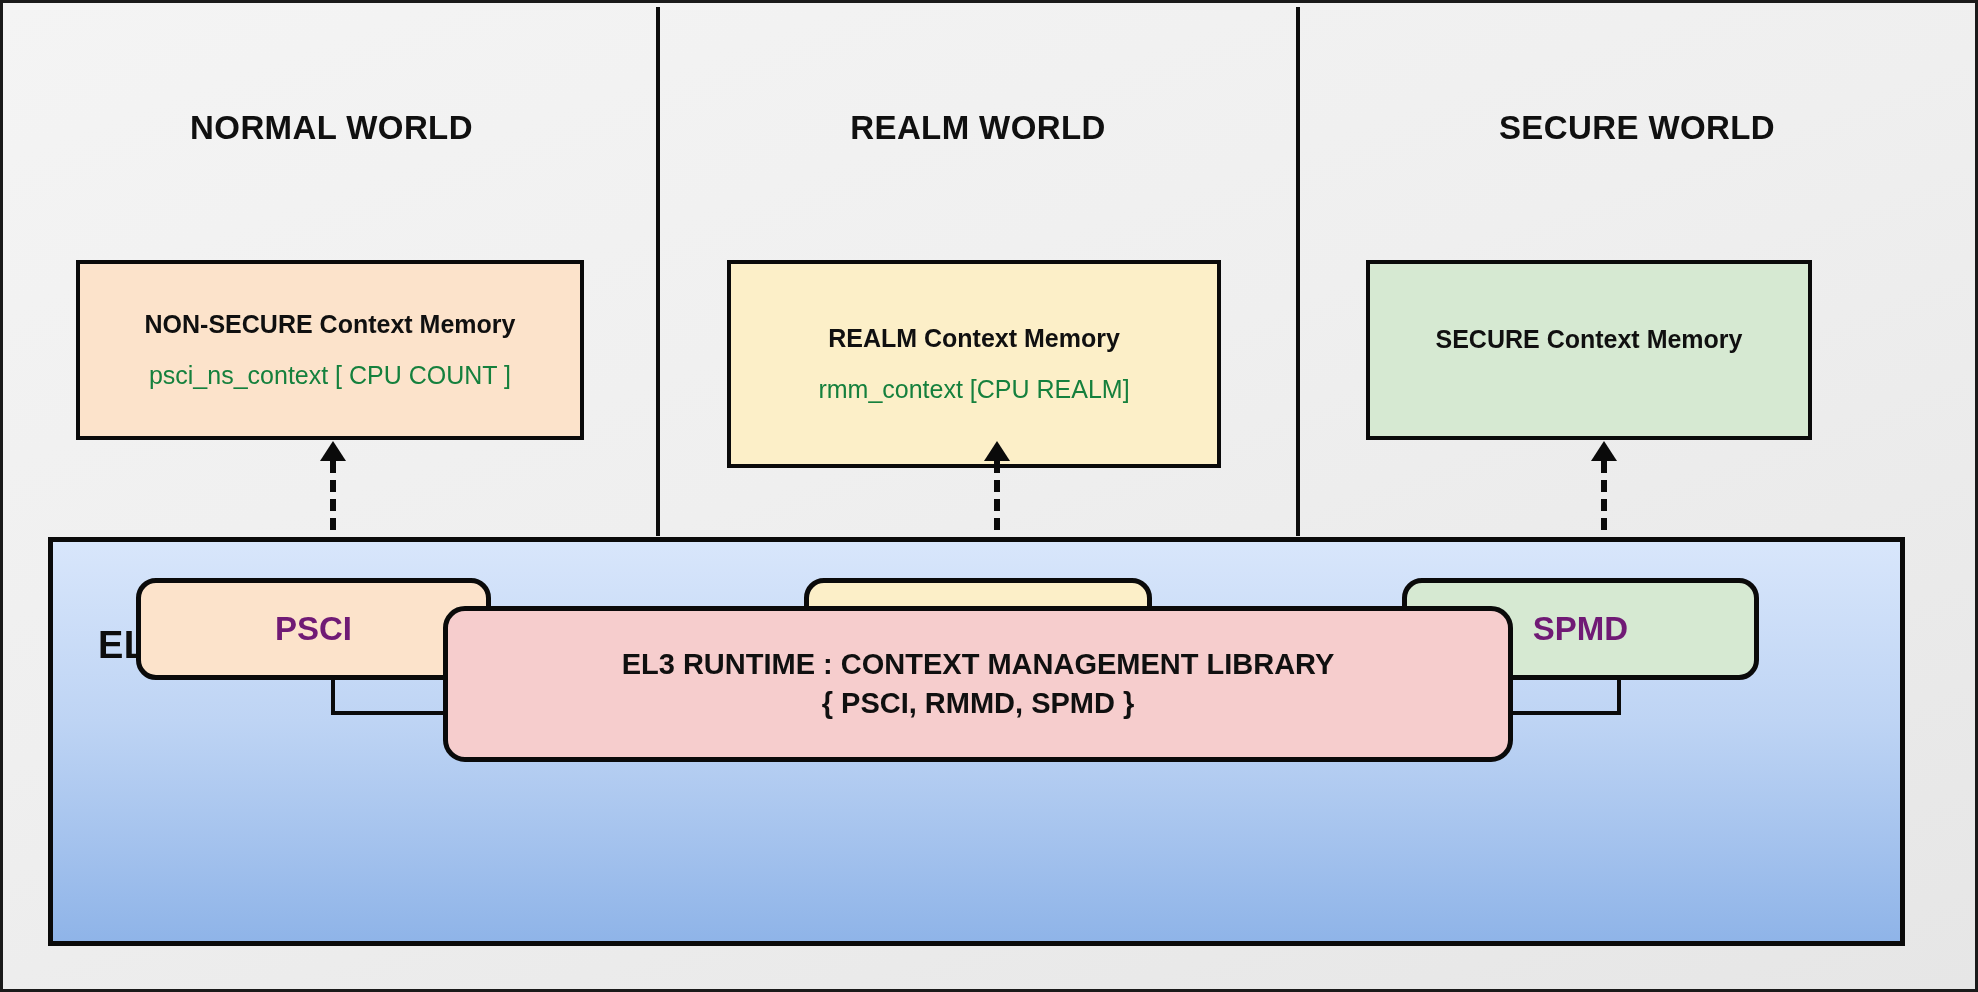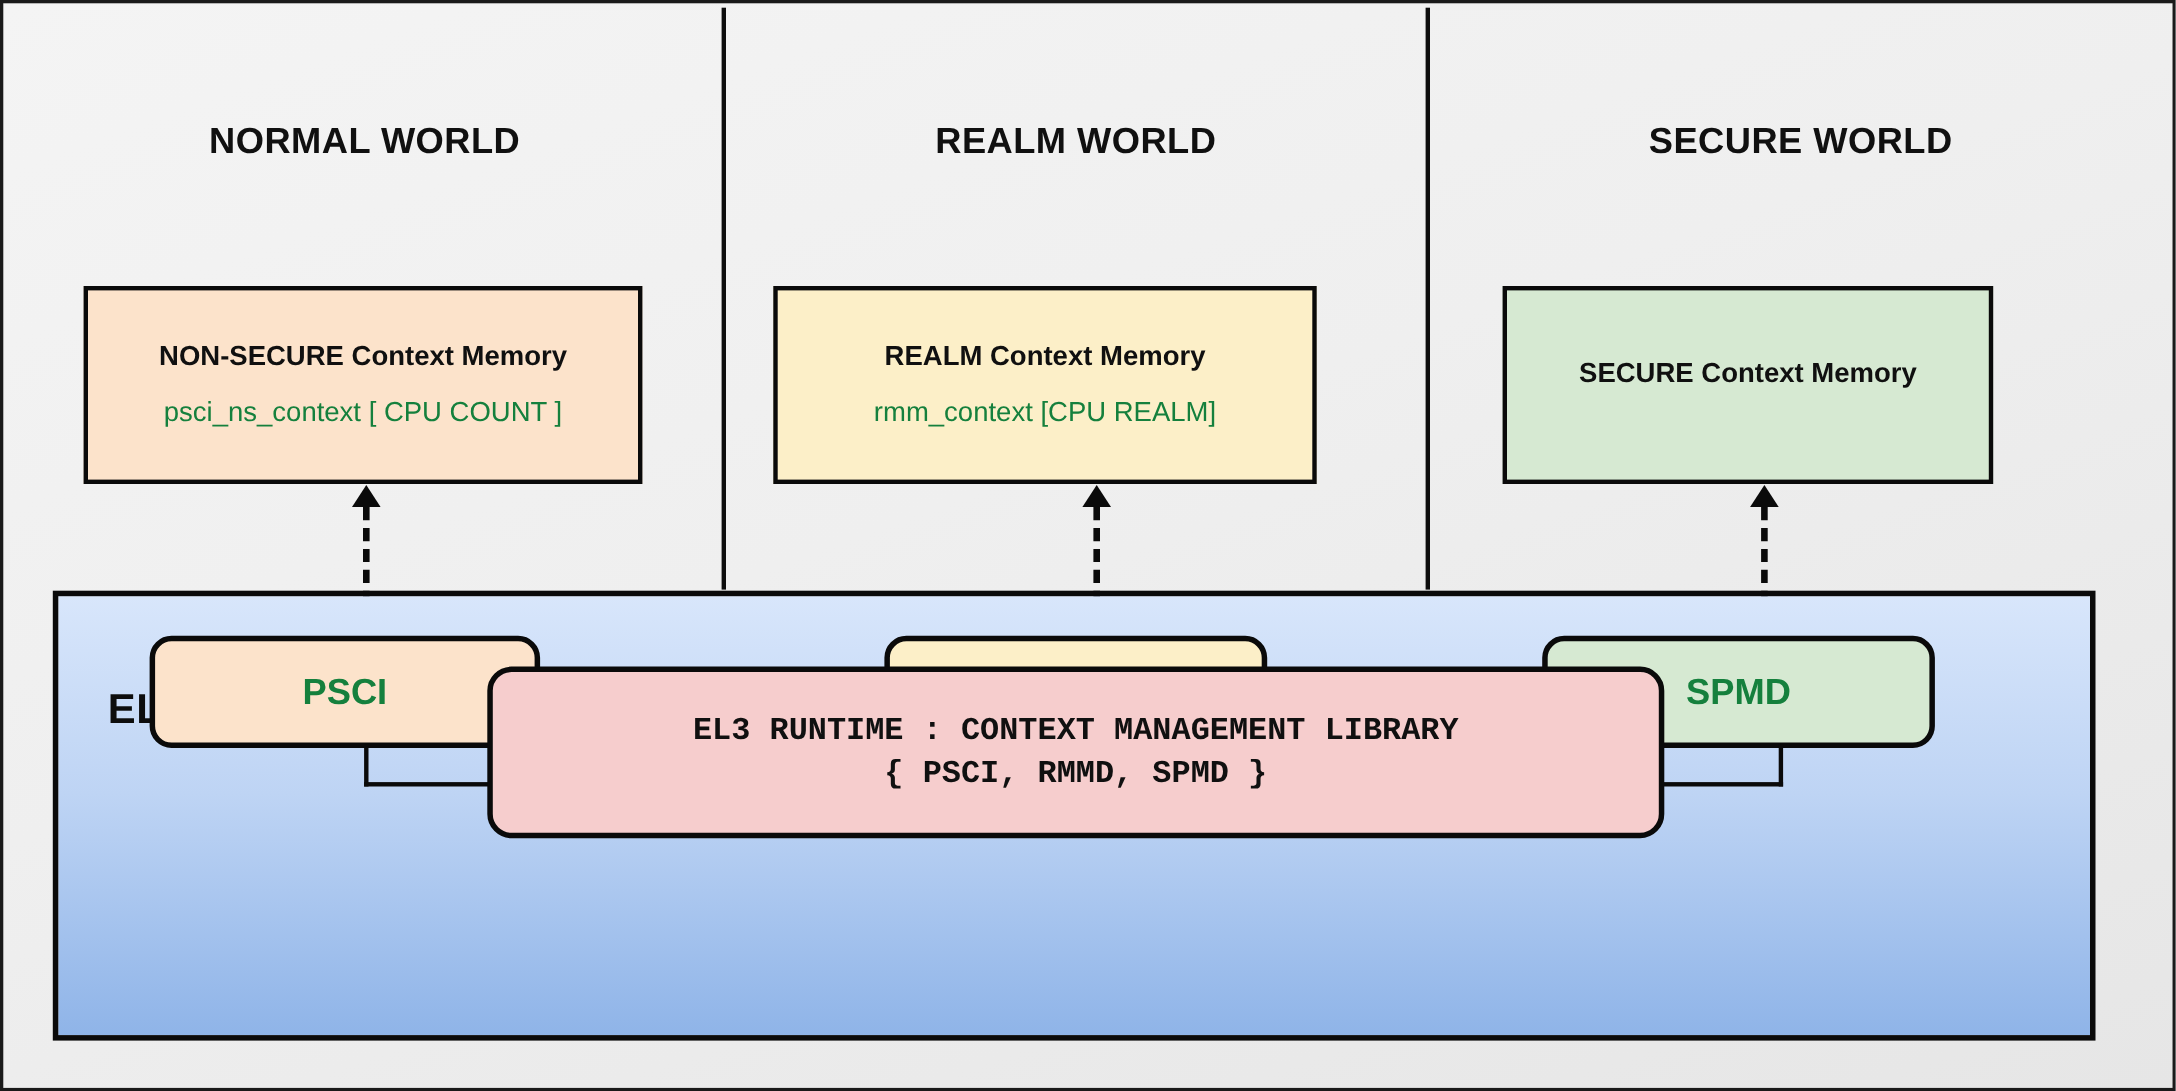--- a/index.html
+++ b/index.html
@@ -118,21 +118,21 @@
   .disp-box {
     position: absolute;
     box-sizing: border-box;
     border: 5px solid #0a0a0a;
     border-radius: 20px;
     display: flex;
     align-items: center;
     justify-content: center;
     font-size: 33px;
     font-weight: bold;
-    color: #15803d;
+    color: #701a75;
   }
   .disp-psci { background: #fce3cb; }
   .disp-rmmd { background: #fcefc8; }
   .disp-spmd { background: #d6e9d2; }
 
   
   .conn { position: absolute; background: #0a0a0a; }
   .conn-v { width: 4px; }
   .conn-h { height: 4px; }
 
@@ -151,21 +151,20 @@
     flex-direction: column;
     align-items: center;
     justify-content: center;
   }
   .rt-line {
     font-size: 29px;
     font-weight: bold;
     color: #101010;
     white-space: nowrap;
     line-height: 1.35;
-    font-family: Liberation Mono, monospace;
   }
 </style>
 </head>
 <body>
 
 <div id="canvas">
 
   <div class="world-panel" style="left:4px; width:649px;">
     <div class="world-title">NORMAL WORLD</div>
   </div>
@@ -179,21 +178,21 @@
   </div>
 
   <div class="world-divider" style="left:653px;"></div>
   <div class="world-divider" style="left:1293px;"></div>
 
   <div class="ctx-box ctx-ns" style="left:73px; top:257px; width:508px; height:180px;">
     <div class="ctx-title">NON-SECURE Context Memory</div>
     <div class="ctx-sub">psci_ns_context  [ CPU COUNT ]</div>
   </div>
 
-  <div class="ctx-box ctx-rlm" style="left:700px; top:257px; width:494px; height:180px;">
+  <div class="ctx-box ctx-rlm" style="left:724px; top:257px; width:494px; height:208px;">
     <div class="ctx-title">REALM Context Memory</div>
     <div class="ctx-sub">rmm_context [CPU REALM]</div>
   </div>
 
   <div class="ctx-box ctx-sec" style="left:1363px; top:257px; width:446px; height:180px;">
     <div class="ctx-title">SECURE Context Memory</div>
   </div>
 
   <div class="dash-arrow" style="left:315px; top:438px; width:30px; height:128px;">
     <div class="arrow-head arrow-up"></div>

